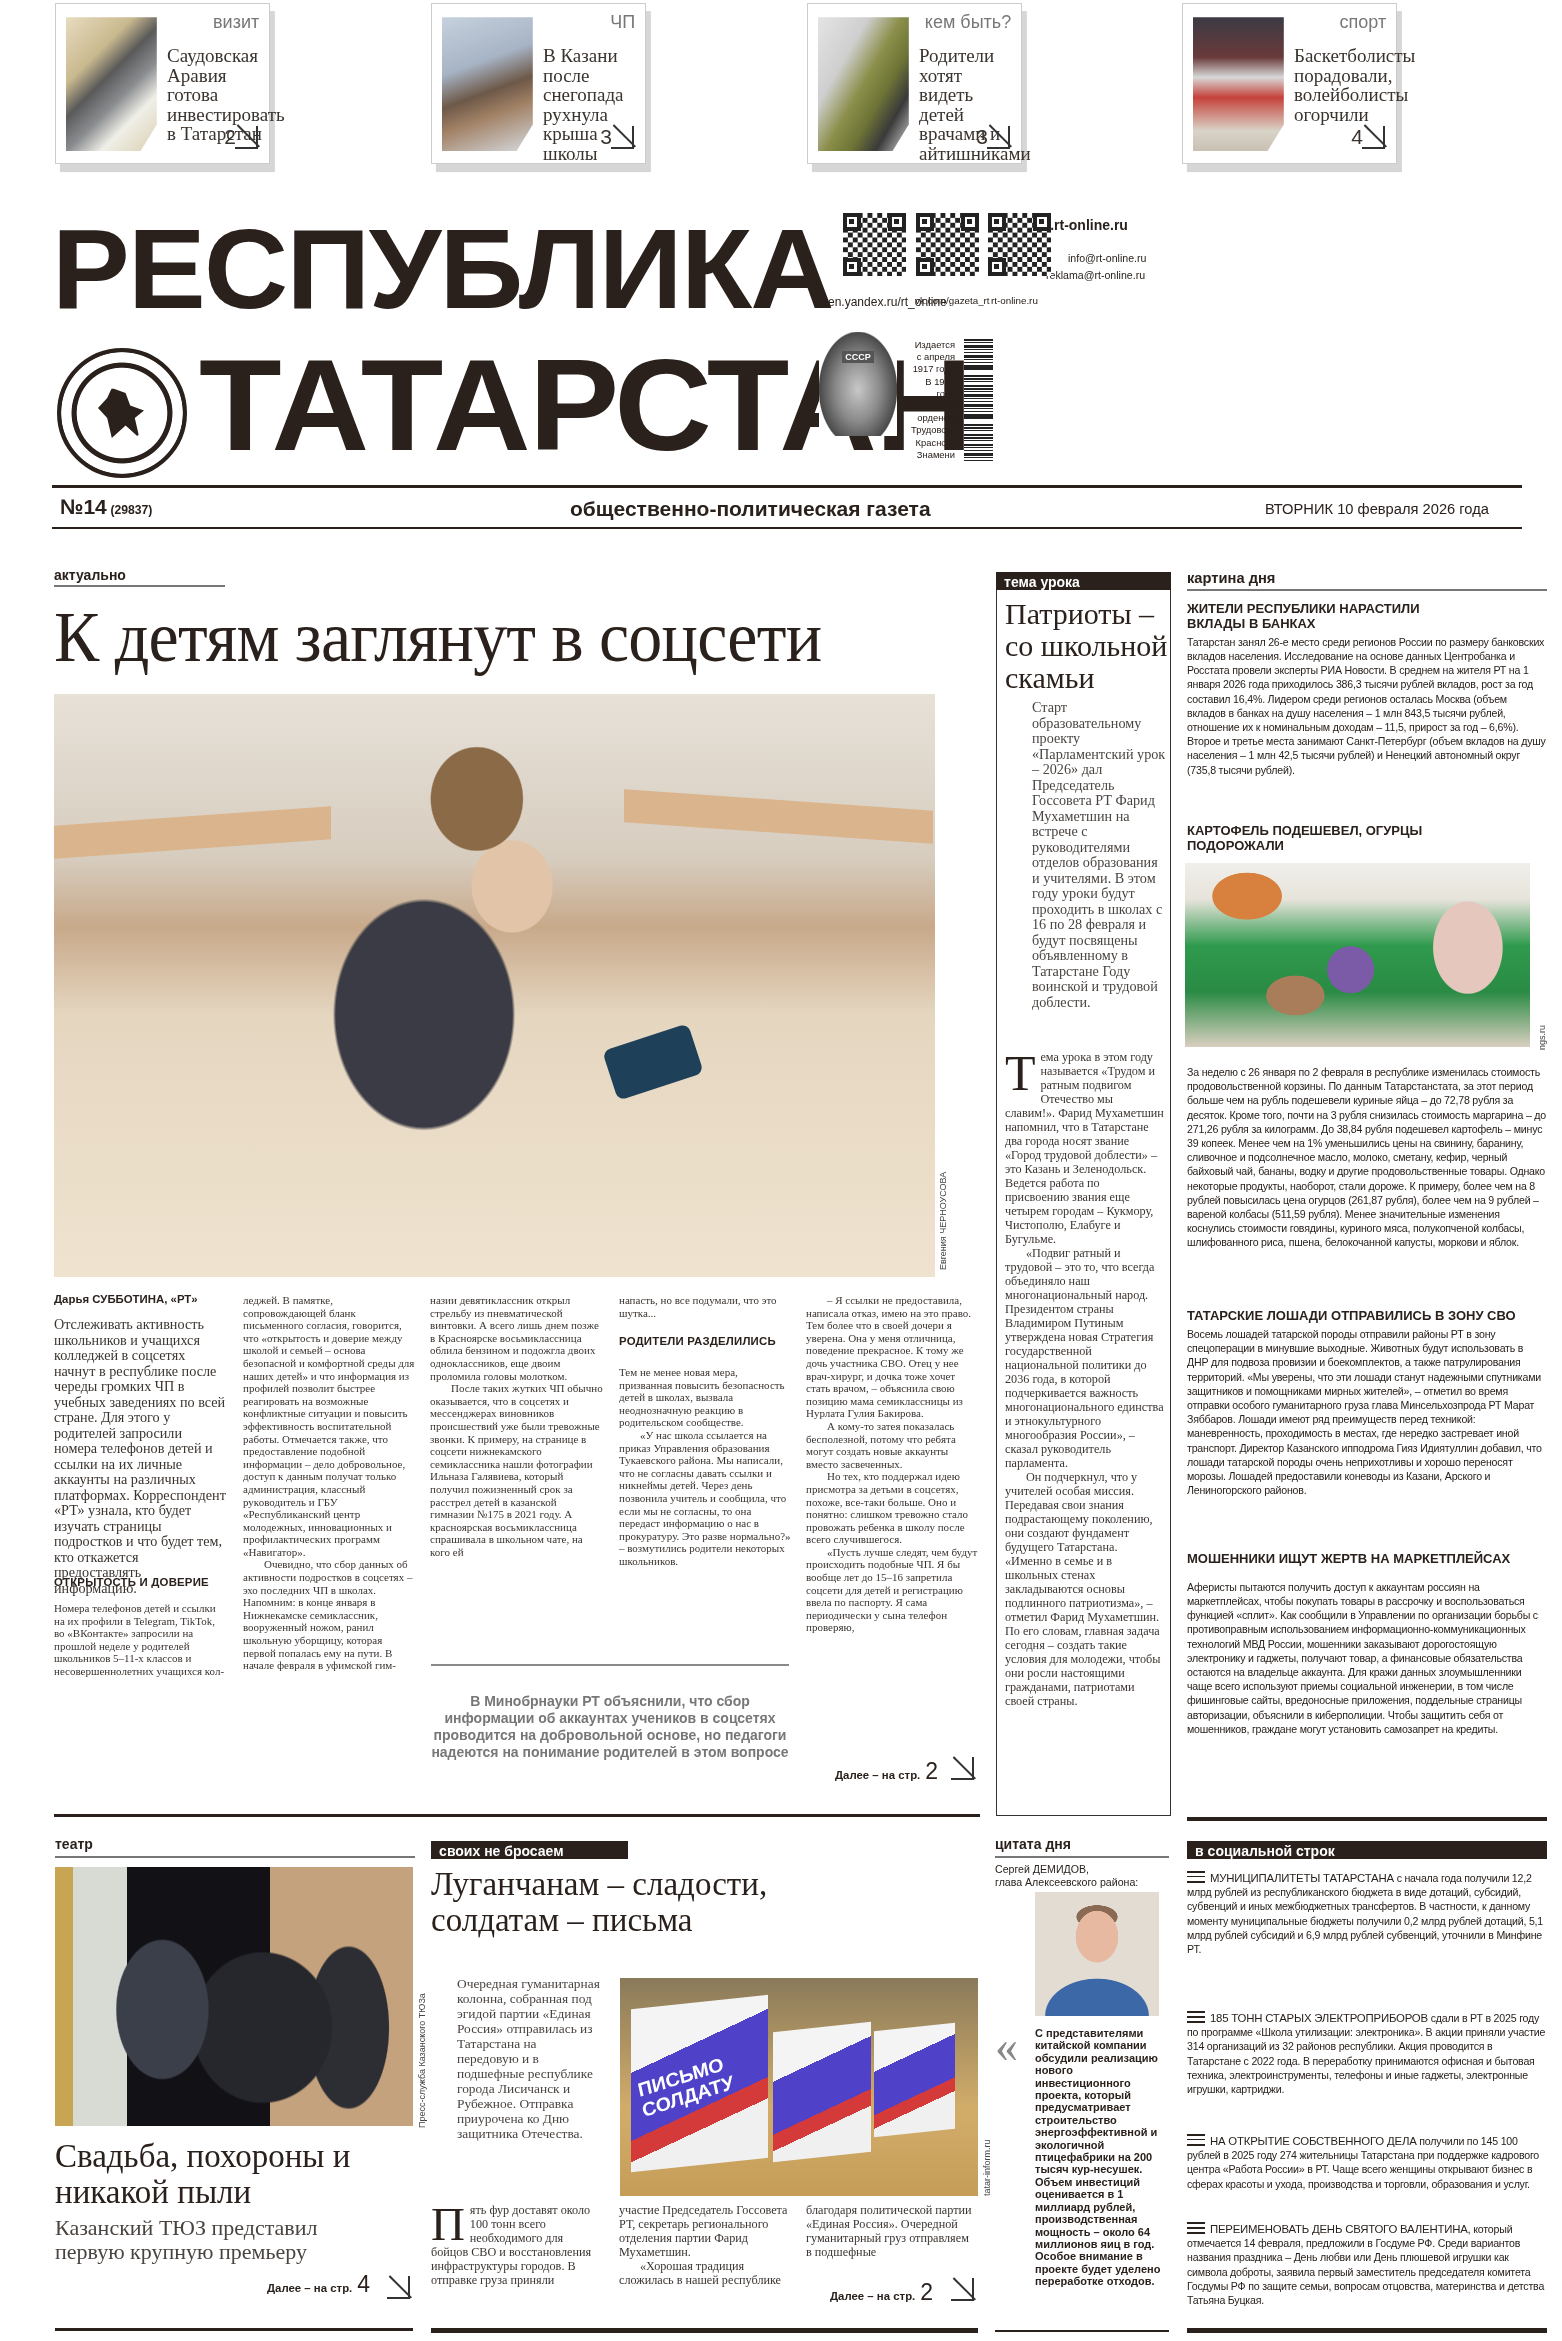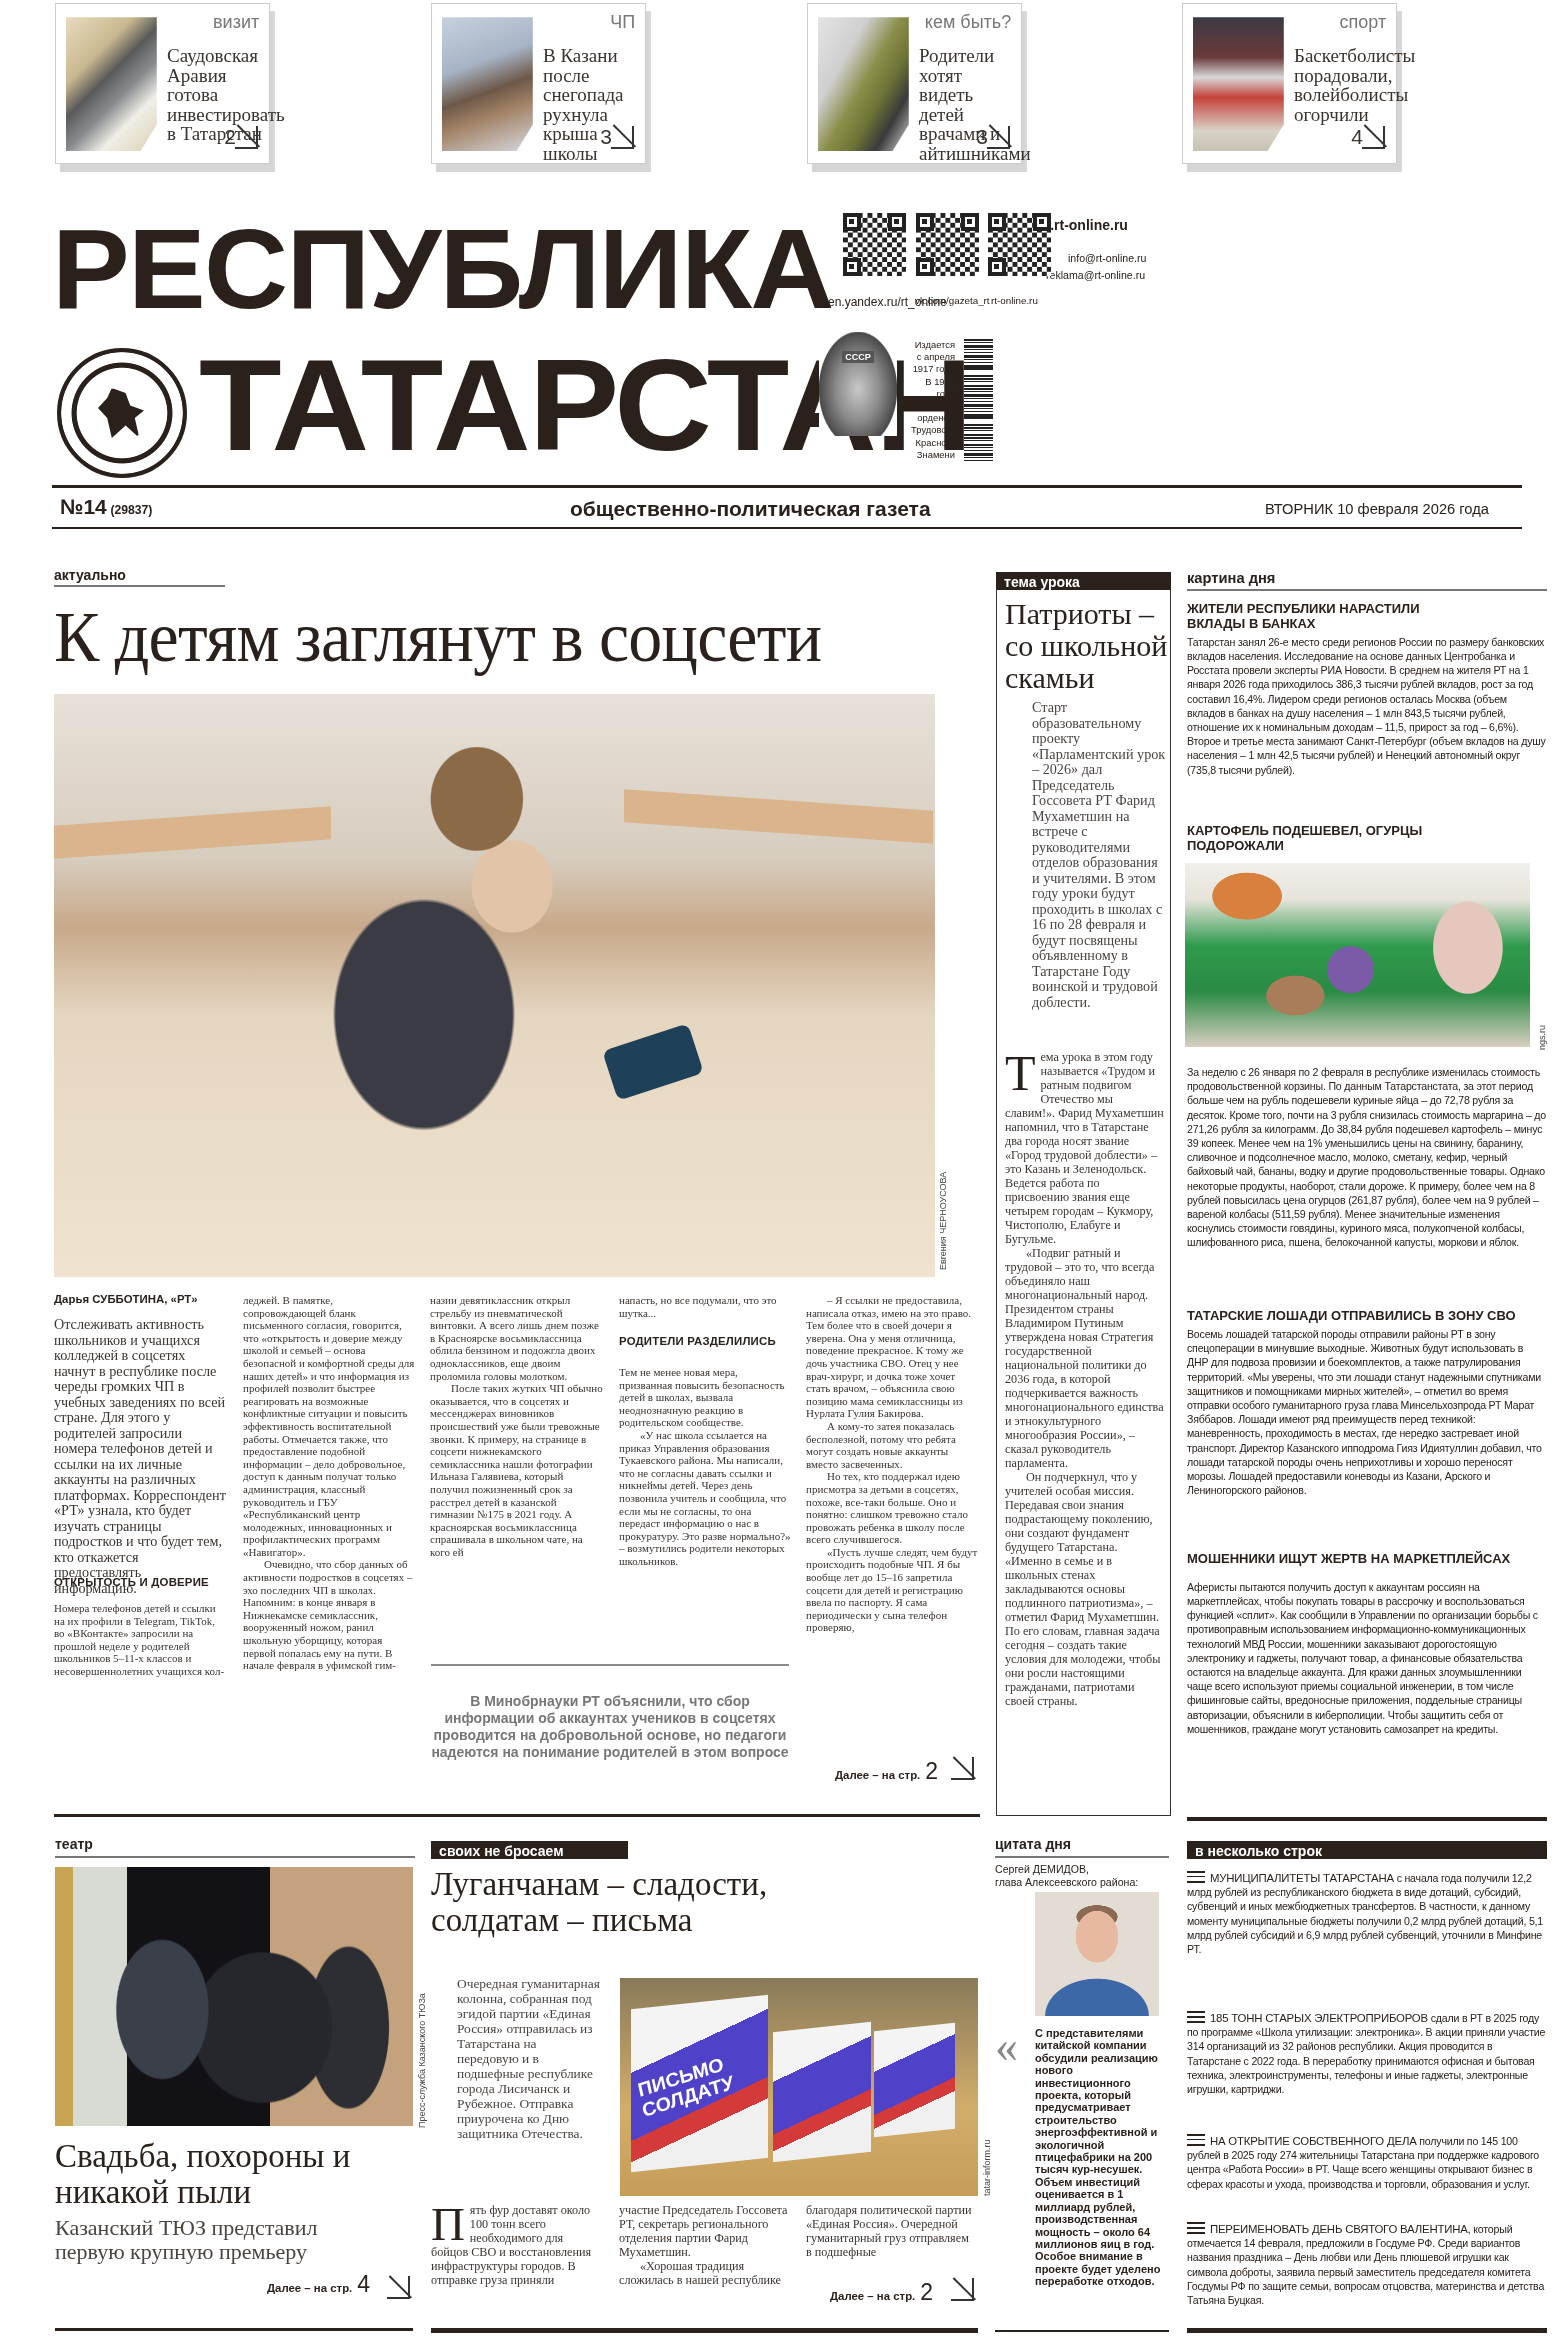--- a/index.html
+++ b/index.html
@@ -281,21 +281,21 @@
 <div class="abs sans" style="left:995px;top:1876px;font-size:10.6px;color:#2a211c">глава Алексеевского района:</div>
 <div class="ph" style="left:1035px;top:1892px;width:124px;height:124px;background:
   radial-gradient(ellipse 28px 34px at 50% 36%,#e7b9a0 0 75%,transparent 77%),
   radial-gradient(ellipse 29px 16.3px at 50% 20%,#8a6a52 0 70%,transparent 72%),
   radial-gradient(ellipse 57px 41px at 50% 100%,#3d68a8 0 90%,transparent 92%),
   #e2dcd2"></div>
 <div class="abs ser" style="left:995px;top:2024px;font-size:46px;color:#888;line-height:1">«</div>
 <div class="abs sans" style="left:1035px;top:2027px;width:130px;font-size:11px;line-height:12.4px;font-weight:700;color:#2a211c">С представителями китайской компании обсудили реализацию нового инвестиционного проекта, который предусматривает строительство энергоэффективной и экологичной птицефабрики на 200 тысяч кур-несушек. Объем инвестиций оценивается в 1 миллиард рублей, производственная мощность – около 64 миллионов яиц в год. Особое внимание в проекте будет уделено переработке отходов.</div>
 <div class="rule" style="left:995px;top:2330px;width:174px;height:2.4px"></div>
 
-<div class="section-bar" style="left:1187px;top:1841px;width:360px">в несколько строк</div>
+<div class="section-bar" style="left:1187px;top:1841px;width:360px">в социальной строк</div>
 <div class="brief abs" style="left:1187px;top:1871px;width:360px">
   <p><span class="lines-icon"></span><b style="font-weight:400;font-size:11.4px">МУНИЦИПАЛИТЕТЫ ТАТАРСТАНА</b><span> с начала года получили 12,2 млрд рублей из республиканского бюджета в виде дотаций, субсидий, субвенций и иных межбюджетных трансфертов. В частности, к данному моменту муниципальные бюджеты получили 0,2 млрд рублей дотаций, 5,1 млрд рублей субсидий и 6,9 млрд рублей субвенций, уточнили в Минфине РТ.</span></p>
 </div>
 <div class="brief abs" style="left:1187px;top:2011px;width:360px">
   <p><span class="lines-icon"></span><b style="font-weight:400;font-size:11.4px">185 ТОНН СТАРЫХ ЭЛЕКТРОПРИБОРОВ</b><span> сдали в РТ в 2025 году по программе «Школа утилизации: электроника». В акции приняли участие 314 организаций из 32 районов республики. Акция проводится в Татарстане с 2022 года. В переработку принимаются офисная и бытовая техника, электроинструменты, телефоны и иные гаджеты, электронные игрушки, картриджи.</span></p>
 </div>
 <div class="brief abs" style="left:1187px;top:2134px;width:360px">
   <p><span class="lines-icon"></span><b style="font-weight:400;font-size:11.4px">НА ОТКРЫТИЕ СОБСТВЕННОГО ДЕЛА</b><span> получили по 145 100 рублей в 2025 году 274 жительницы Татарстана при поддержке кадрового центра «Работа России» в РТ. Чаще всего женщины открывают бизнес в сферах красоты и ухода, производства и торговли, образования и услуг.</span></p>
 </div>
 <div class="brief abs" style="left:1187px;top:2222px;width:360px">

